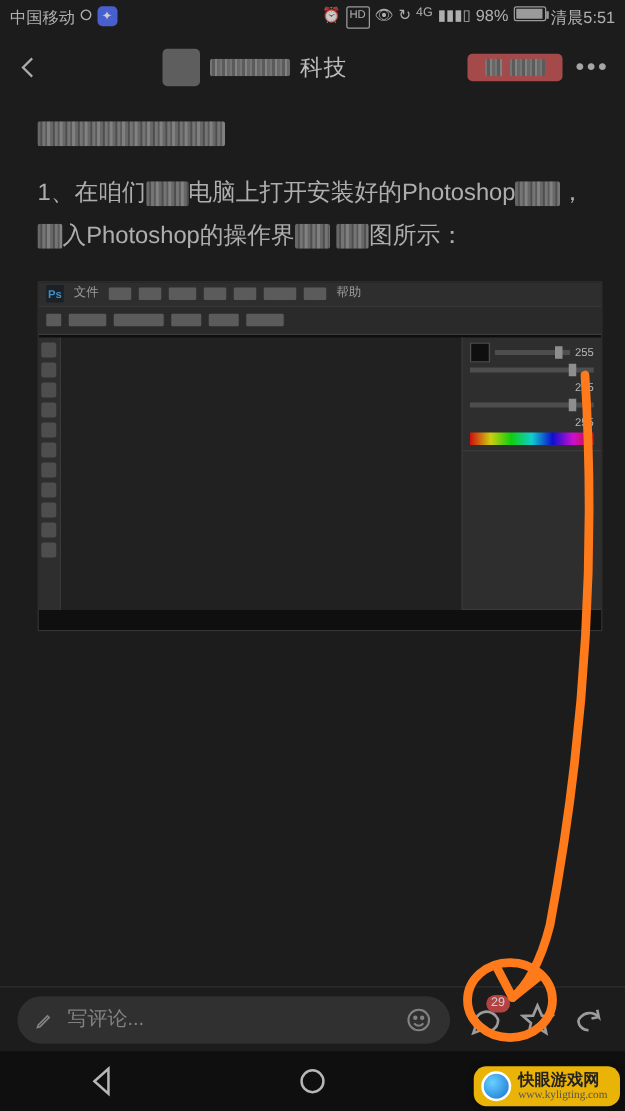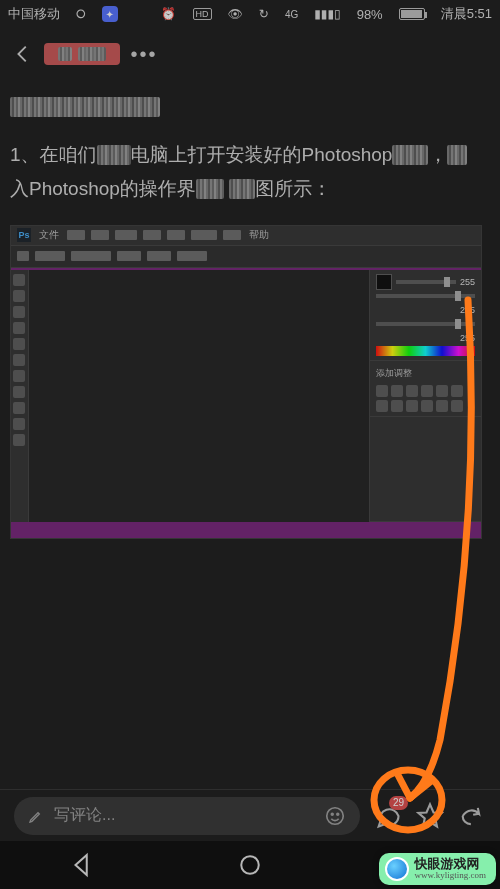--- a/index.html
+++ b/index.html
@@ -23,21 +23,21 @@
   
   .status-bar {
     height: 28px;
     display: flex;
     align-items: center;
     justify-content: space-between;
     padding: 0 8px;
     font-size: 13px;
     color: #d6d6d6;
   }
-  .status-left, .status-right { display: flex; align-items: center; gap: 16px; }
+  .status-left, .status-right { display: flex; gap: 4px; }
   .status-icon { font-size: 12px; }
   .sq-icon {
     width: 16px; height: 16px; border-radius: 4px;
     background: #4d6bff; display:inline-flex; align-items:center; justify-content:center;
     font-size:10px; color:#fff;
   }
   .hd-box { border:1px solid #bbb; border-radius:2px; font-size:9px; padding:0 2px; }
   .batt { width:26px; height:12px; border:1px solid #bbb; border-radius:2px; position:relative; }
   .batt::after { content:""; position:absolute; right:-3px; top:3px; width:2px; height:6px; background:#bbb;}
   .batt .fill { position:absolute; left:1px; top:1px; bottom:1px; width:90%; background:#bbb;}
@@ -68,39 +68,39 @@
     color:#fff;
     font-size:15px;
     padding:4px 14px;
     border-radius:4px;
     display:flex; align-items:center; gap:6px;
   }
   .dots { width:28px; text-align:center; color:#c8c8c8; font-size:20px; letter-spacing:2px;}
 
   
   .article {
-    padding: 10px 18px 0 10px;
+    padding: 10px 18px 0 30px;
     font-size: 19px;
     line-height: 1.8;
     color:#d4d4d4;
   }
   .article p { margin: 14px 0; }
   .inlinepix {
     display:inline-block; vertical-align:text-bottom;
     background:
       linear-gradient(90deg,#777 0 20%,#555 20% 40%,#888 40% 60%,#666 60% 80%,#999 80% 100%);
     background-size:10px 100%;
     height:20px; border-radius:2px;
   }
 
   
   .ps-shot {
     margin: 18px 0 10px 0;
-    height: 314px;
-    background:#701a75;
+    height: 280px;
+    background:#000000;
     border:1px solid #333;
     position:relative;
     font-size:10px;
     color:#bbb;
   }
   .ps-top {
     height:20px;
     display:flex; align-items:center; gap:6px; padding:0 6px;
     background:#2a2a2a; border-bottom:1px solid #3a3a3a;
   }
@@ -163,21 +163,21 @@
   }
   .nav-btn { width:30px; height:30px; color:#e0e0e0; }
 
   
   .annot {
     position:absolute; inset:0; pointer-events:none; z-index:100;
   }
   .watermark {
     position:absolute; right:4px; bottom:4px; z-index:120;
     display:flex; align-items:center; gap:6px;
-    background:#86efac; border-radius:10px 10px 10px 10px;
+    background:#eab308; border-radius:10px 10px 10px 10px;
     padding:4px 10px 4px 6px;
     box-shadow:0 0 6px rgba(0,0,0,.4);
   }
   .wm-logo {
     width:24px;height:24px;border-radius:50%;
     background:radial-gradient(circle at 35% 35%,#6ad0ff,#1172d4);
     border:2px solid #fff;
   }
   .wm-txt { font-size:12px; line-height:1.1; color:#222; }
   .wm-txt .t1 { font-weight:bold; font-size:13px;}
@@ -206,20 +206,25 @@
         <span class="fill"></span>
       </span>
     <span>清晨5:51</span>
   </div>
 </div>
 
 <div class="app-header">
   <svg class="back-arrow" viewBox="0 0 24 24" fill="none" stroke="#d0d0d0" stroke-width="2">
       <polyline points="15 4 7 12 15 20"></polyline>
     </svg>
+  <div class="header-title">
+    <span class="avatar-sq"></span>
+    <span class="pixelate pix-s" style="width:64px"></span>
+    <span class="title-txt">科技</span>
+  </div>
   <div class="follow-btn">
     <span class="pixelate" style="width:14px;height:14px"></span>
     <span class="pixelate" style="width:28px;height:14px"></span>
   </div>
   <div class="dots">•••</div>
 </div>
 
 <div class="article">
   <div><span class="inlinepix" style="width:150px"></span></div>
 
@@ -279,37 +284,20 @@
           <div class="slider-line">
               <span class="kn" style="left:80%"></span>
             </div>
           <div class="val-255">255</div>
           <div class="slider-line">
               <span class="kn" style="left:80%"></span>
             </div>
           <div class="val-255">255</div>
           <div class="rainbow"></div>
         </div>
-        <div class="panel">
-          <span>添加调整</span>
-          <div style="display:flex;flex-wrap:wrap;gap:3px;margin-top:4px;">
-            <span class="tool-dot"></span>
-              <span class="tool-dot"></span>
-              <span class="tool-dot"></span>
-              <span class="tool-dot"></span>
-            <span class="tool-dot"></span>
-              <span class="tool-dot"></span>
-              <span class="tool-dot"></span>
-              <span class="tool-dot"></span>
-            <span class="tool-dot"></span>
-              <span class="tool-dot"></span>
-              <span class="tool-dot"></span>
-              <span class="tool-dot"></span>
-          </div>
-        </div>
         <div class="panel" style="flex:1"></div>
       </div>
     </div>
   </div>
 
 </div>
 
 <div class="bottom-bar">
   <div class="comment-input">
     <svg class="pencil" viewBox="0 0 24 24" fill="none" stroke="#9a9a9a" stroke-width="2">

